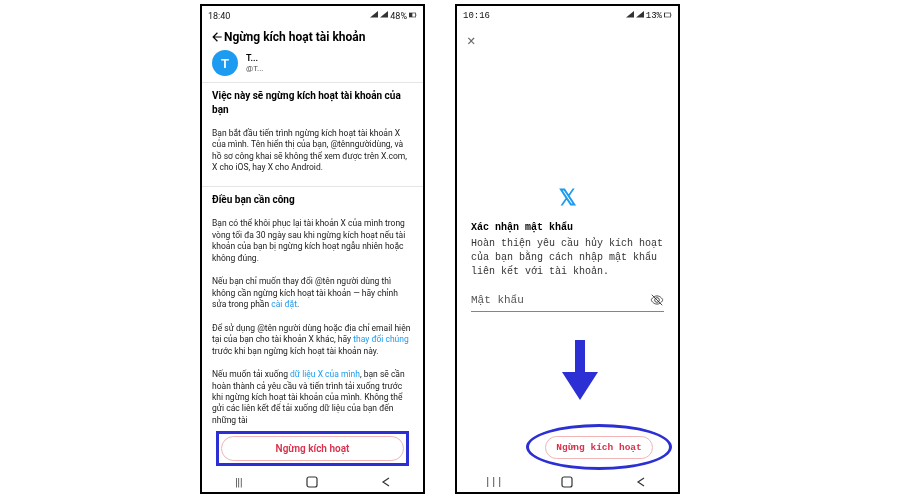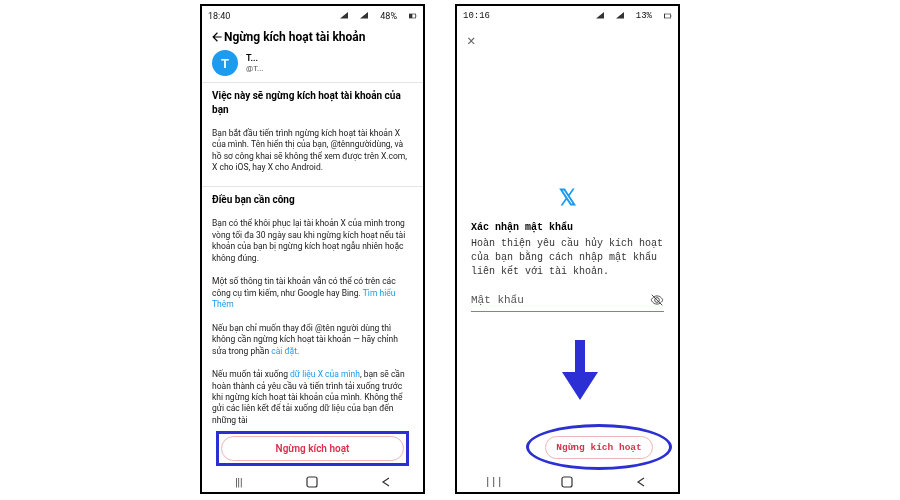--- a/index.html
+++ b/index.html
@@ -26,21 +26,21 @@
 
   .status-bar {
     display: flex;
     justify-content: space-between;
     align-items: center;
     font-size: 9px;
     padding: 3px 6px;
     height: 14px;
     color: #111;
   }
-  .status-right { display: flex; align-items: center; gap: 12px; }
+  .status-right { display: flex; gap: 2px; }
   .sigicon { width:8px; height:8px; }
 
   .app-header {
     display: flex;
     align-items: center;
     padding: 4px 8px 6px 8px;
   }
   .back-arrow { width: 14px; height:14px; }
   .app-title { font-weight: 700; font-size: 12px; }
 
@@ -187,24 +187,24 @@
   <div class="section">
     <h4>Việc này sẽ ngừng kích hoạt tài khoản của bạn</h4>
     <p>Bạn bắt đầu tiến trình ngừng kích hoạt tài khoản X của mình. Tên hiển thị của bạn, @tênngườidùng, và hồ sơ công khai sẽ không thể xem được trên X.com, X cho iOS, hay X cho Android.</p>
   </div>
   <div class="hr"></div>
 
   <div class="section">
     <h4>Điều bạn cần công</h4>
     <p>Bạn có thể khôi phục lại tài khoản X của mình trong vòng tối đa 30 ngày sau khi ngừng kích hoạt nếu tài khoản của bạn bị ngừng kích hoạt ngẫu nhiên hoặc không đúng.</p>
     <p>
-      <span>Một số thông tin tài khoản vẫn có thể có trên các công cụ tìm kiếm, như Google hay Bing. </span><span class="link">Tìm hiểu Thêm</span>
+      <span>Nếu bạn chỉ muốn thay đổi @tên người dùng thì không cần ngừng kích hoạt tài khoản — hãy chỉnh sửa trong phần </span><span class="link">cài đặt</span><span>.</span>
     </p>
     <p>
-      <span>Nếu bạn chỉ muốn thay đổi @tên người dùng thì không cần ngừng kích hoạt tài khoản — hãy chỉnh sửa trong phần </span><span class="link">cài đặt</span><span>.</span>
+      <span>Để sử dụng @tên người dùng hoặc địa chỉ email hiện tại của bạn cho tài khoản X khác, hãy </span><span class="link">thay đổi chúng</span><span> trước khi bạn ngừng kích hoạt tài khoản này.</span>
     </p>
     <p>
       <span>Nếu muốn tải xuống </span><span class="link">dữ liệu X của mình</span><span>, bạn sẽ cần hoàn thành cả yêu cầu và tiến trình tải xuống trước khi ngừng kích hoạt tài khoản của mình. Không thể gửi các liên kết để tải xuống dữ liệu của bạn đến những tài</span>
     </p>
   </div>
 
   <div class="deact-button-wrap">
     <div class="deact-button">Ngừng kích hoạt</div>
   </div>
 

